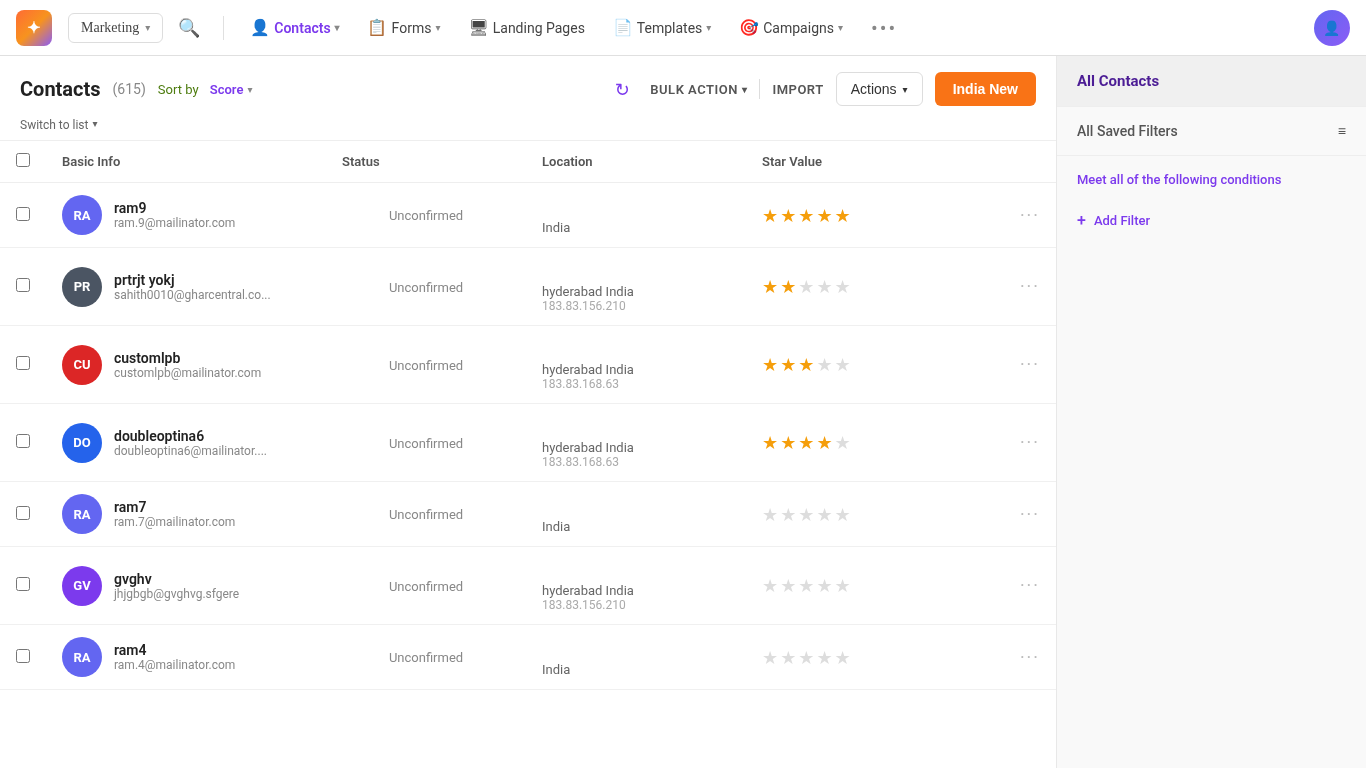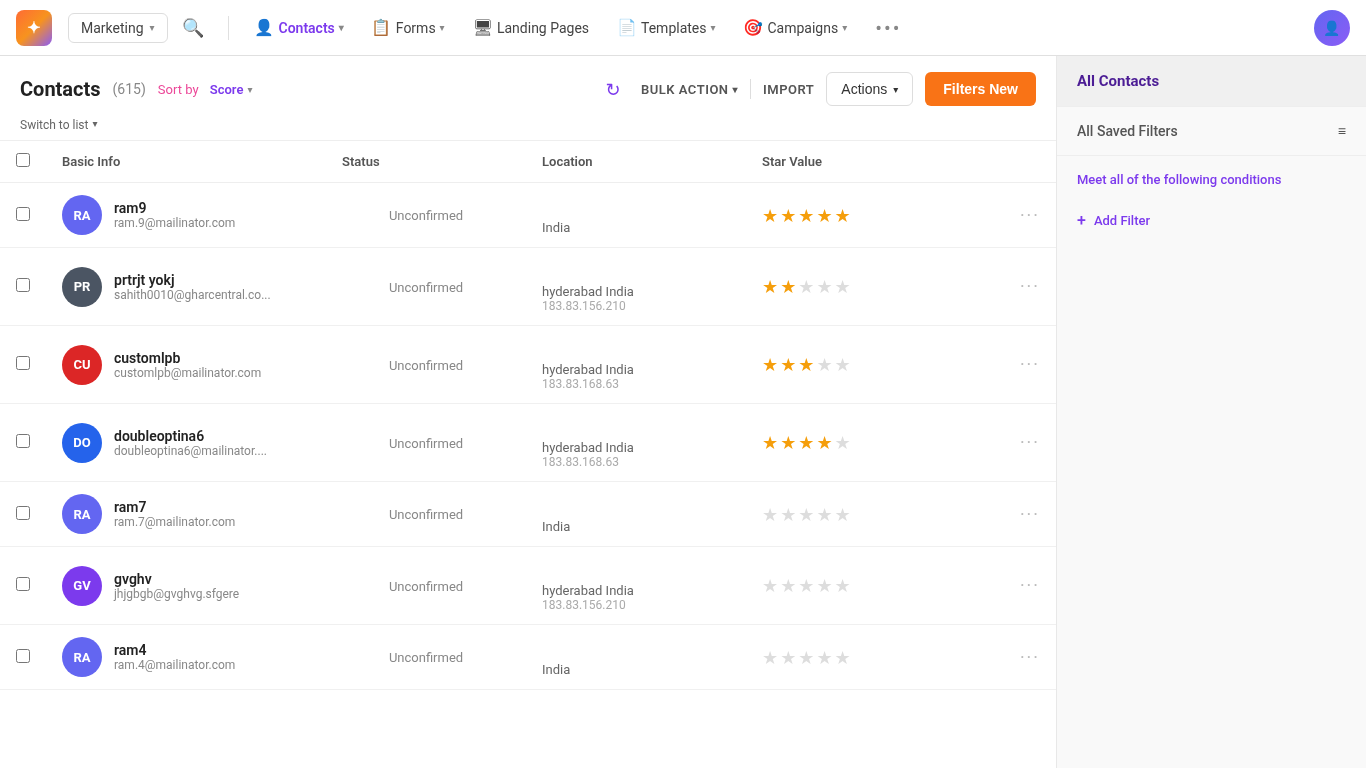--- a/index.html
+++ b/index.html
@@ -28,20 +28,21 @@
     }
     .workspace-selector {
       border: 1px solid #ddd;
       border-radius: 6px;
       padding: 6px 12px;
       display: flex; align-items: center; gap: 6px;
       cursor: pointer;
       font-size: 14px;
       color: #444;
       background: #fff;
+      font-family: Liberation Serif, serif;
     }
     .workspace-selector .chevron { font-size: 10px; color: #888; }
     .search-icon-btn {
       width: 36px; height: 36px;
       display: flex; align-items: center; justify-content: center;
       cursor: pointer;
       color: #666;
       font-size: 18px;
     }
     .nav-divider { width: 1px; height: 24px; background: #e0e0e0; margin: 0 8px; }
@@ -95,21 +96,21 @@
       justify-content: space-between;
       margin-bottom: 12px;
     }
     .toolbar-left { display: flex; align-items: center; gap: 12px; }
     .page-title { font-size: 20px; font-weight: 700; color: #222; }
     .contact-count { color: #888; font-size: 14px; }
     .sort-control {
       display: flex; align-items: center; gap: 4px;
       font-size: 13px; color: #555; cursor: pointer;
     }
-    .sort-control .sort-label { color: #ec4899; }
+    .sort-control .sort-label { color: #4d7c0f; }
     .sort-control .sort-value { color: #7c3aed; font-weight: 600; }
     .toolbar-right { display: flex; align-items: center; gap: 12px; }
     .refresh-btn {
       width: 32px; height: 32px;
       display: flex; align-items: center; justify-content: center;
       cursor: pointer; color: #7c3aed; font-size: 18px;
     }
     .bulk-action {
       display: flex; align-items: center; gap: 4px;
       color: #555; font-size: 13px; cursor: pointer; font-weight: 600;
@@ -293,21 +294,21 @@
           <div class="bulk-action">
             <span>BULK ACTION</span>
             <span style="font-size:10px;">▾</span>
           </div>
           <div class="divider-v"></div>
           <div class="import-btn">IMPORT</div>
           <button class="actions-btn">
             <span>Actions</span>
             <span style="font-size:10px;">▾</span>
           </button>
-          <button class="create-new-btn">Filters New</button>
+          <button class="create-new-btn">India New</button>
         </div>
       </div>
       <div class="toolbar-bottom">
         <div class="switch-to-list">
           <span>Switch to list</span>
           <span style="font-size:10px;">▾</span>
         </div>
       </div>
     </div>
 

